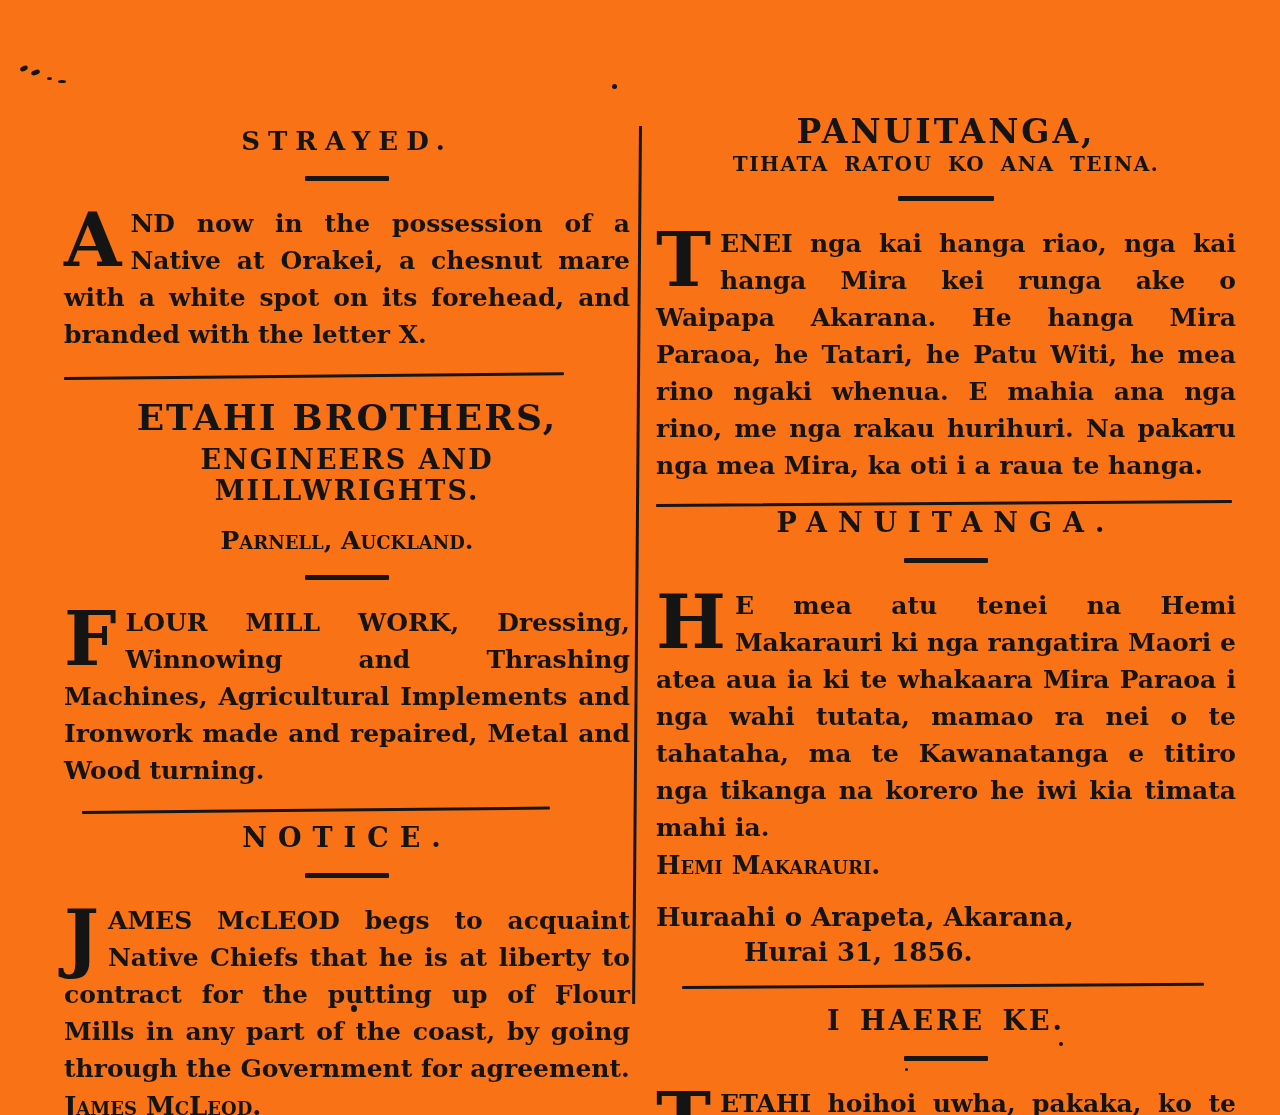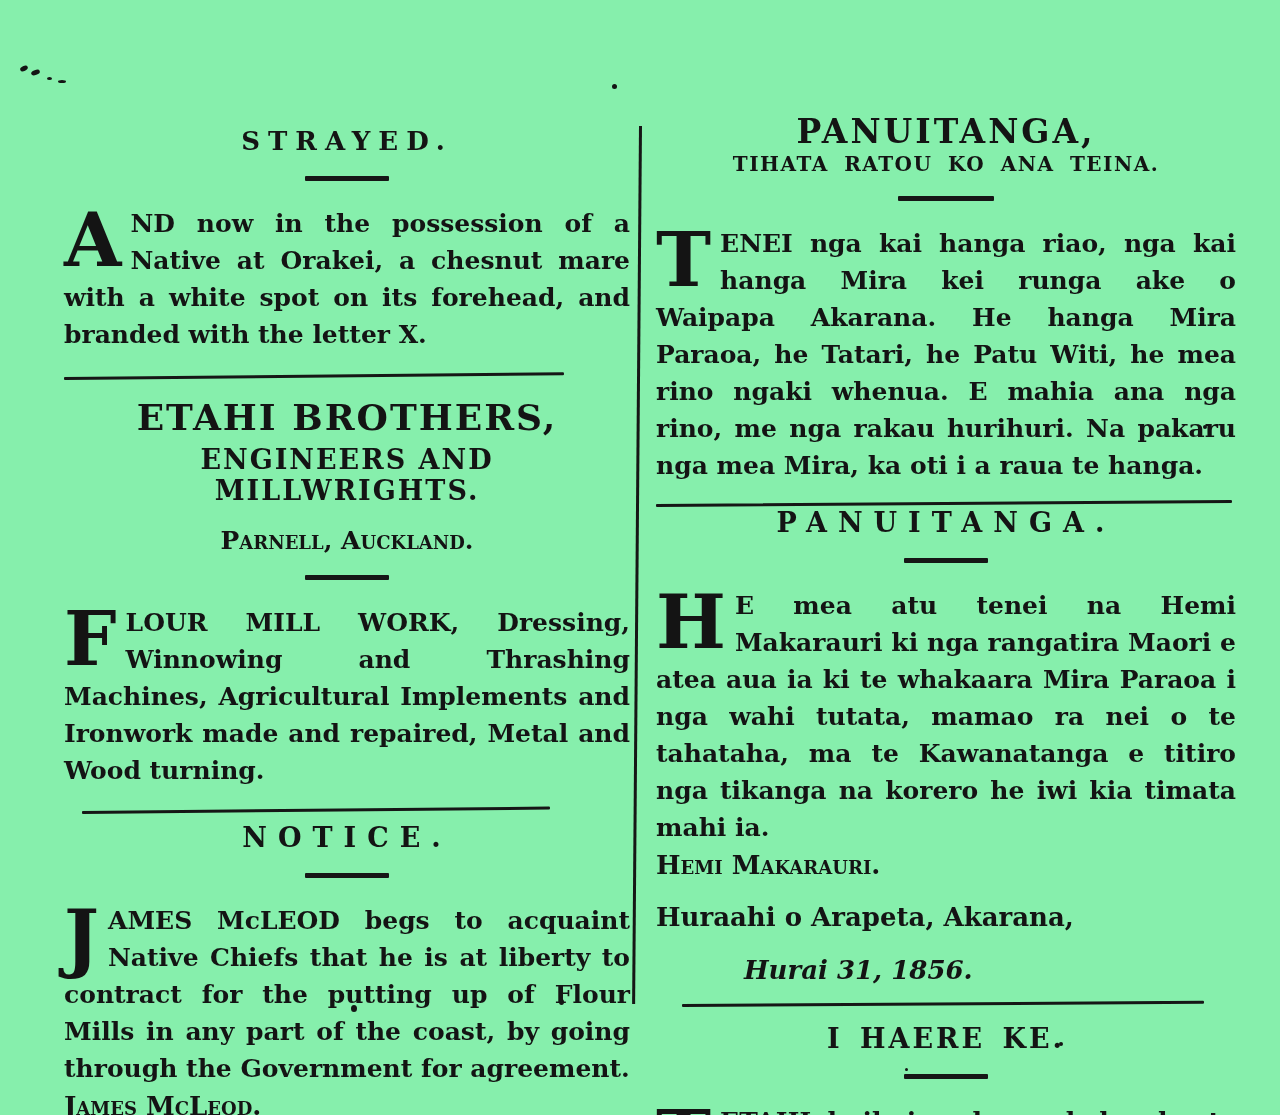--- a/index.html
+++ b/index.html
@@ -1,20 +1,20 @@
 <!DOCTYPE html>
 <html><head>
 <meta charset="utf-8">
 <style>
   * { margin:0; padding:0; box-sizing:border-box; }
   html,body { background:#ffffff; }
   .page {
     position:relative;
     width:1280px; height:1115px;
-    background:#86efac;
+    background:#f97316;
     color:#141414;
     font-family:"DejaVu Serif", "Liberation Serif", serif;
     font-weight:700;
     overflow:hidden;
   }
   .col { position:absolute; }
   .col-left  { left:64px;  top:126px; width:566px; }
   .col-right { left:656px; top:112px; width:580px; }
 
   .vrule {
@@ -57,21 +57,21 @@
   .dropcap {
     float:left;
     font-size:74px; line-height:58px;
     padding:6px 9px 0 0;
   }
 
   .sig { font-size:26px; font-variant:small-caps; margin-top:4px; }
   .sig-left  { padding-right:28px; }
   .sig-right { padding-right:52px; }
   .addr { font-size:26px; line-height:35px; margin-top:20px; clear:both; }
-  .addr-indent2 { padding-left:88px; margin-top:18px;font-style:italic; }
+  .addr-indent2 { padding-left:88px; margin-top:0; }
 
   .speck { position:absolute; background:#141414; border-radius:50%; }
   .s1 { left:20px;  top:66px;  width:8px;  height:5px; transform:rotate(-25deg); }
   .s2 { left:31px;  top:70px;  width:9px;  height:5px; transform:rotate(-20deg); }
   .s3 { left:47px;  top:77px;  width:5px;  height:3px; }
   .s4 { left:58px;  top:80px;  width:8px;  height:3px; }
   .s5 { left:612px; top:84px;  width:5px;  height:5px; }
   .s6 { left:351px; top:1005px; width:6px; height:7px; }
   .s7 { left:559px; top:999px;  width:5px; height:6px; }
   .s8 { left:1059px; top:1042px; width:4px; height:4px; }

